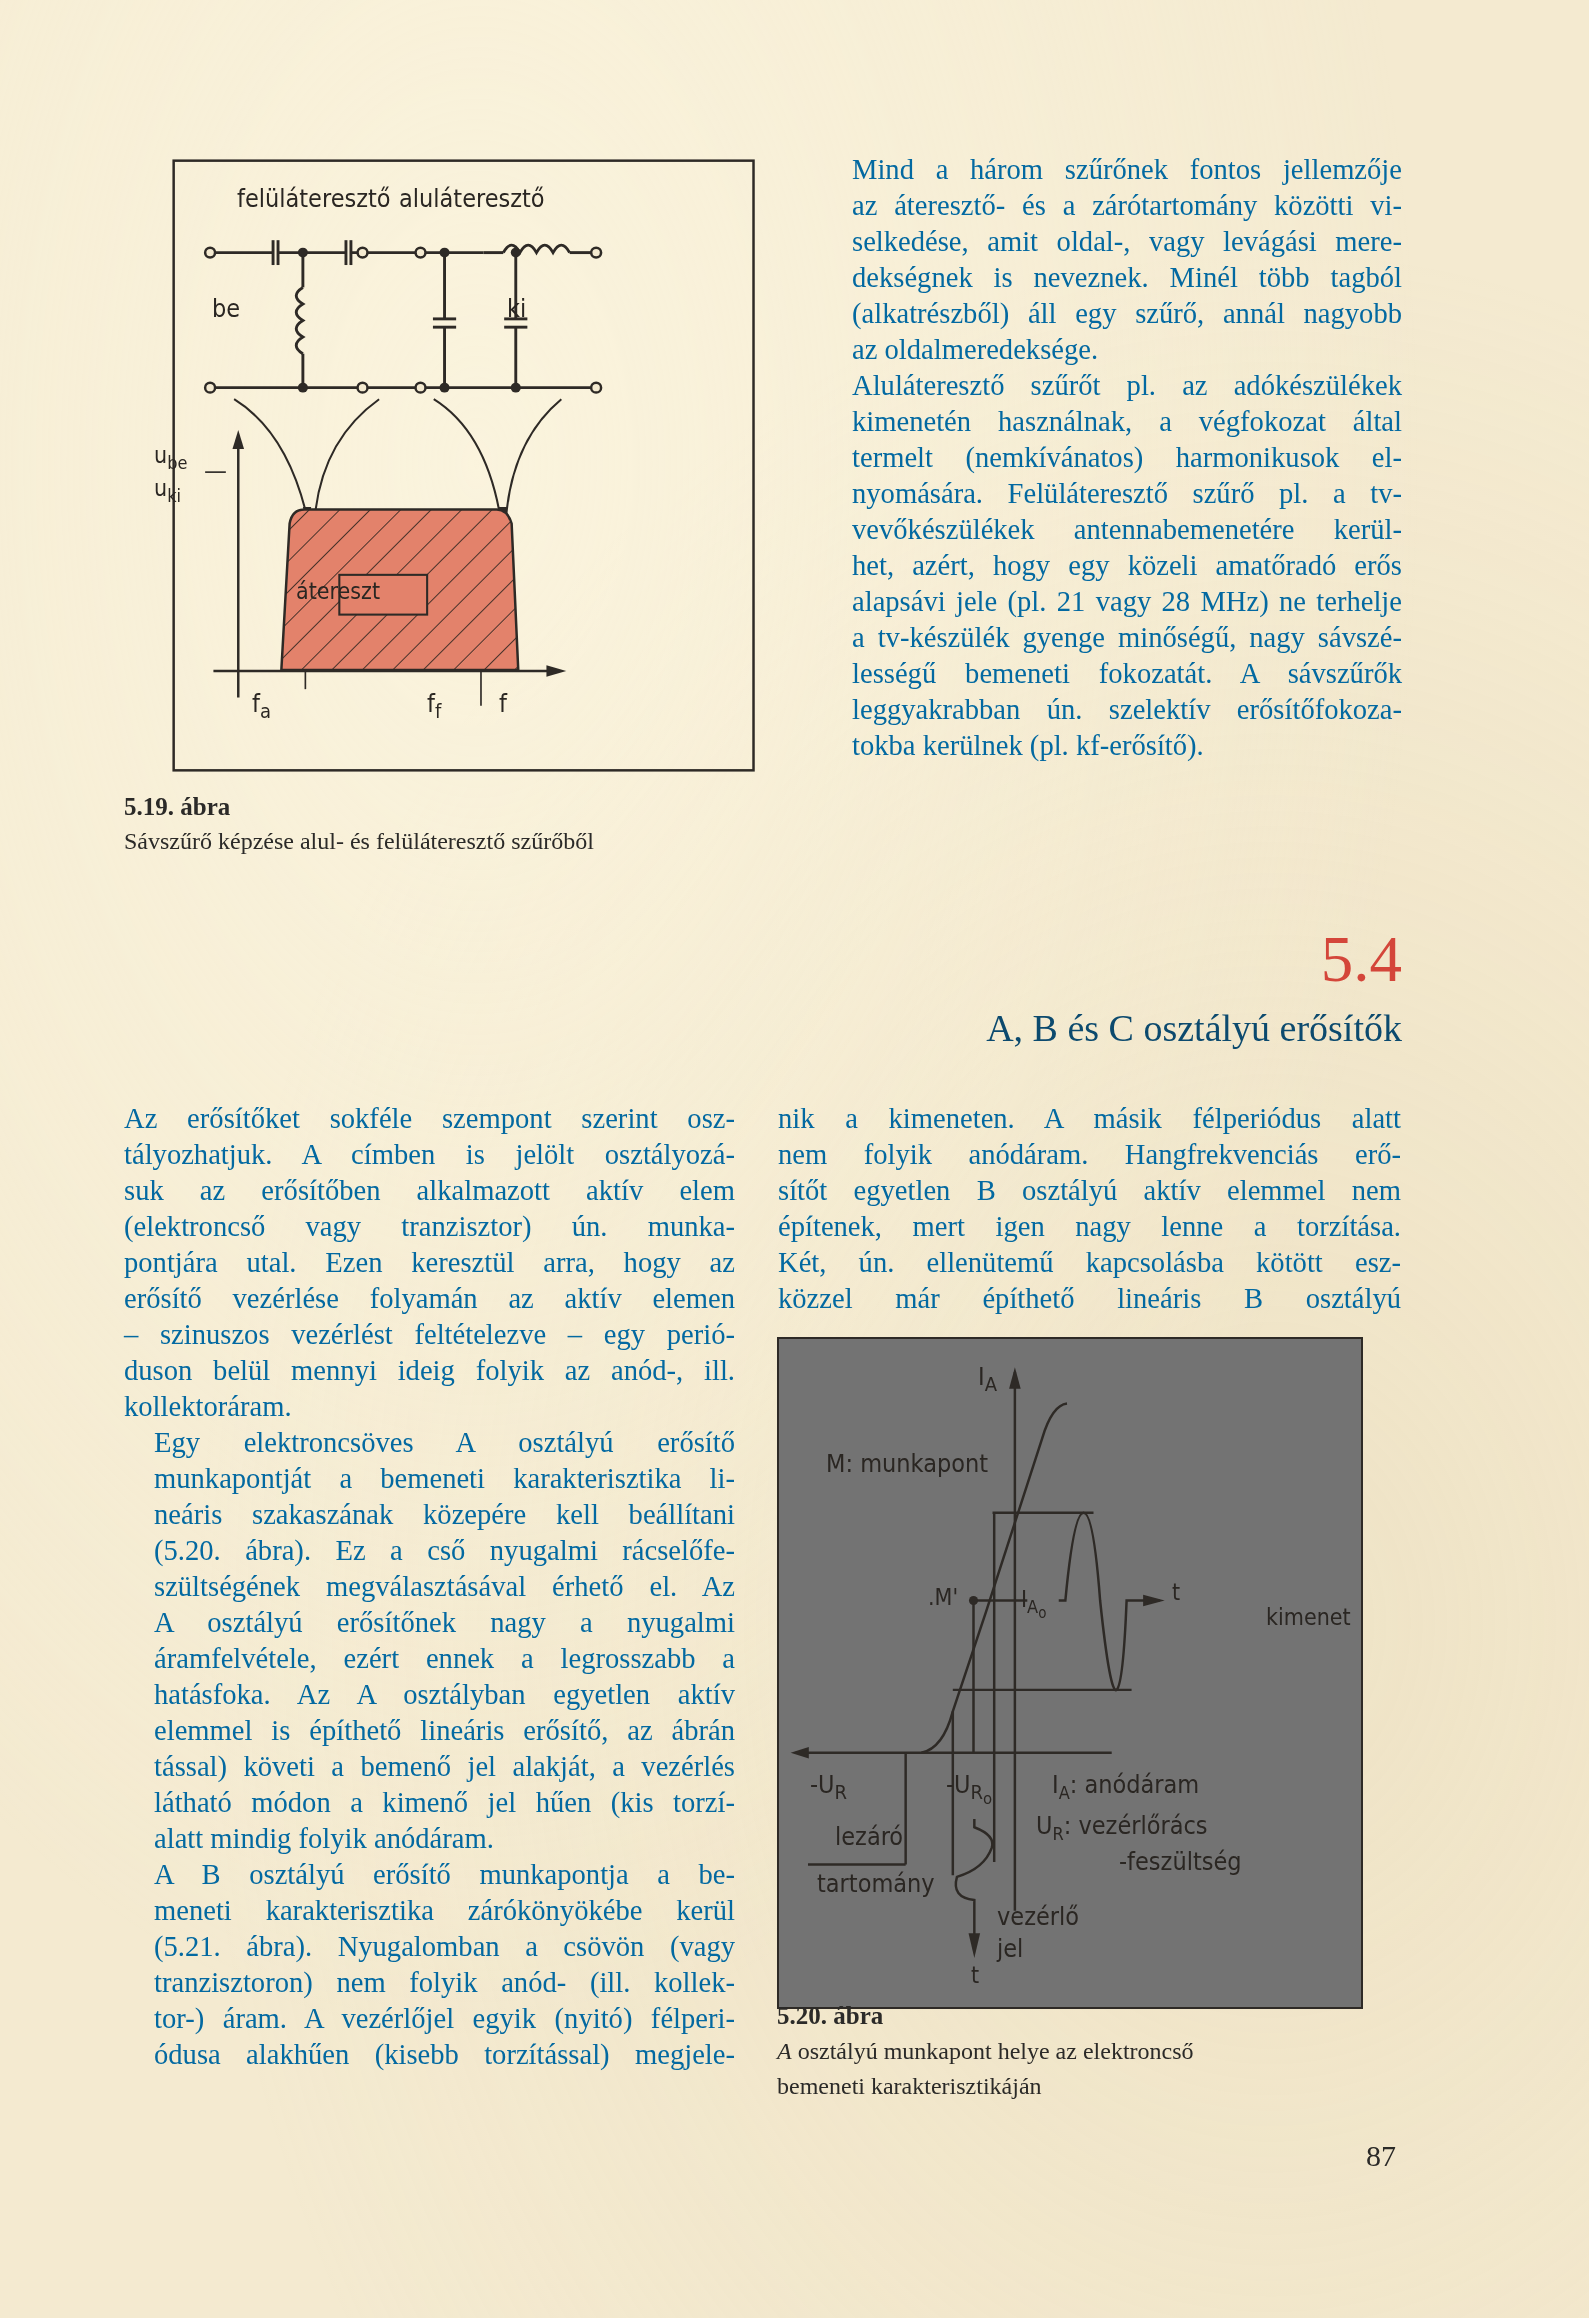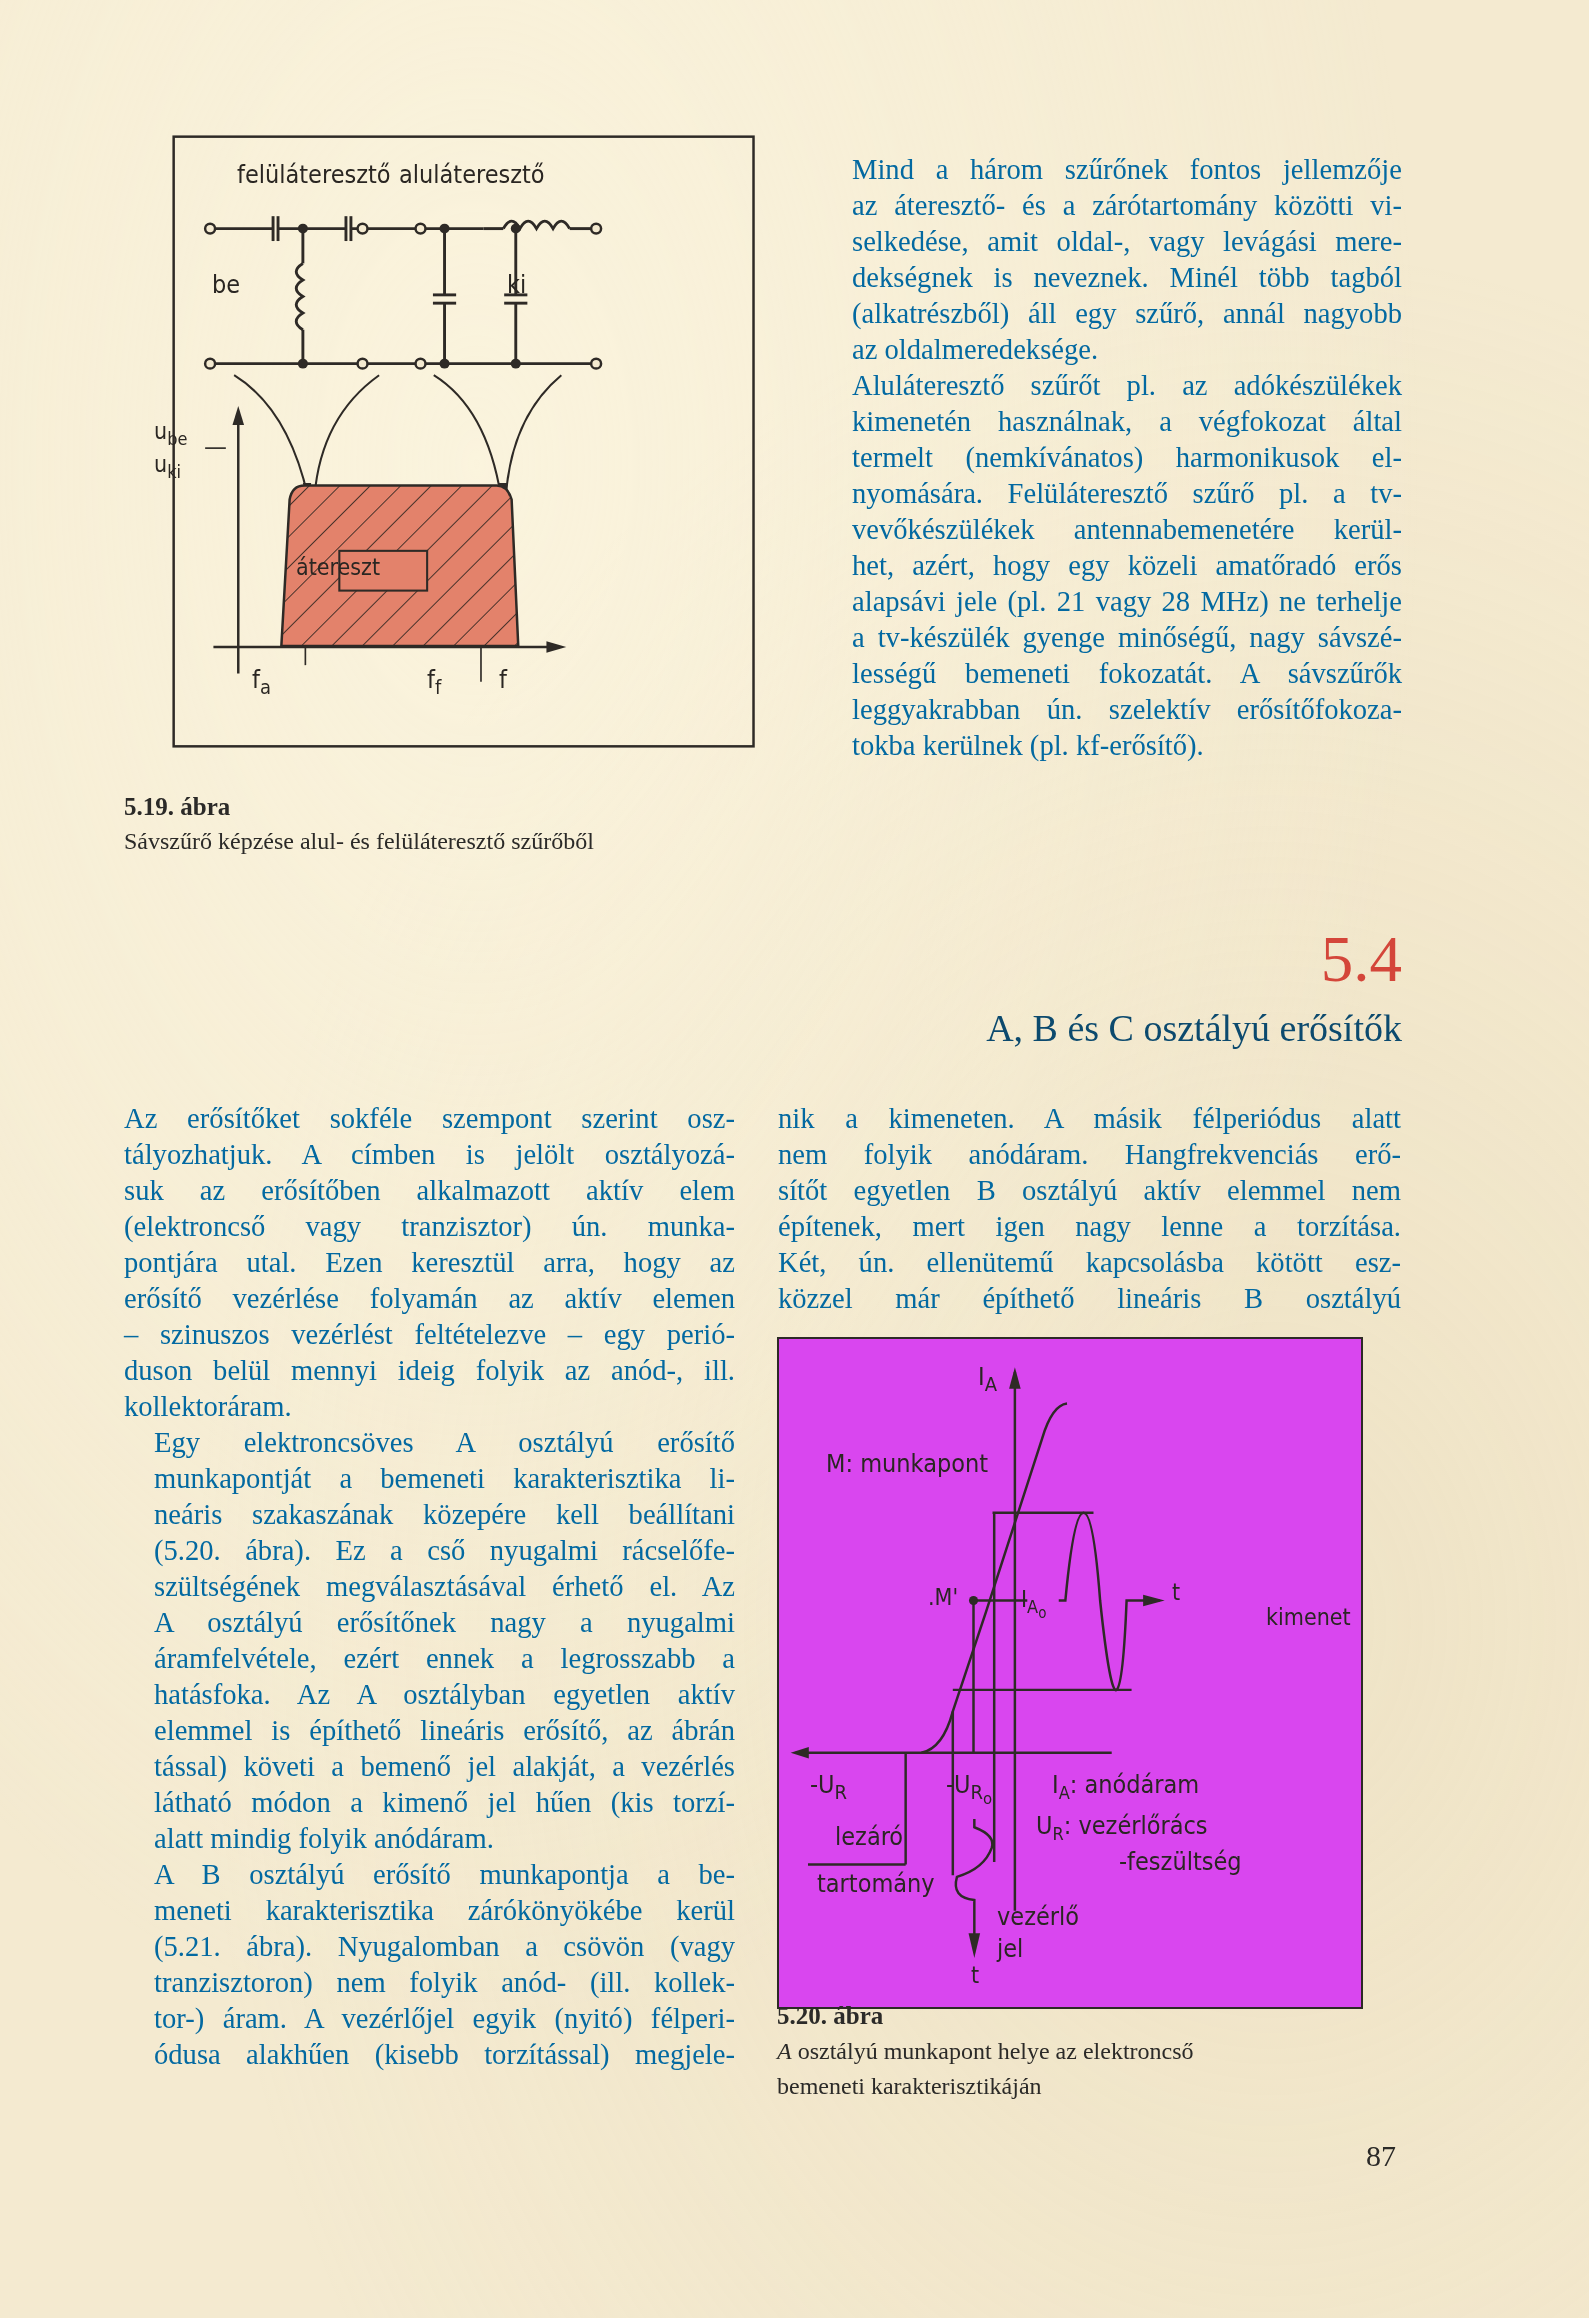--- a/index.html
+++ b/index.html
@@ -22,21 +22,21 @@
   .line { display:block; text-align:justify; text-align-last:justify; white-space:nowrap; }
   .line.last { text-align-last:left; }
   .caption-num { position:absolute; font-size:25px; font-weight:bold; color:#2b2a28; }
   .caption-text { position:absolute; font-size:24px; color:#2b2a28; line-height:35px; }
   .fig { position:absolute; }
   .diagram-label { font-family:"DejaVu Sans Condensed","DejaVu Sans",sans-serif; }
 </style>
 </head>
 <body>
 
-<div class="fig" style="left:124px; top:135px; width:584px; height:613px;padding-left:48px;">
+<div class="fig" style="left:124px; top:159px; width:584px; height:613px;padding-left:48px;">
   <svg width="584" height="613" viewBox="0 0 705 740">
     <defs>
       <pattern id="hatch" patternUnits="userSpaceOnUse" width="26" height="26" patternTransform="rotate(45)">
         <rect width="26" height="26" fill="#e3826b"></rect>
         <line x1="0" y1="0" x2="0" y2="26" stroke="#3a2a24" stroke-width="2.2"></line>
       </pattern>
     </defs>
 
     <rect x="2" y="2" width="700" height="736" fill="none" stroke="#2e2a26" stroke-width="3"></rect>
 
@@ -189,21 +189,21 @@
   <p>
     <span class="line">nik a kimeneten. A másik félperiódus alatt</span>
     <span class="line">nem folyik anódáram. Hangfrekvenciás erő-</span>
     <span class="line">sítőt egyetlen B osztályú aktív elemmel nem</span>
     <span class="line">építenek, mert igen nagy lenne a torzítása.</span>
     <span class="line">Két, ún. ellenütemű kapcsolásba kötött esz-</span>
     <span class="line">közzel már építhető lineáris B osztályú</span>
   </p>
 </div>
 
-<div class="fig" style="left:777px; top:1337px; width:586px; height:672px; background:#d946ef; border:2.5px solid #2e2a26; box-sizing:border-box;">
+<div class="fig" style="left:777px; top:1337px; width:586px; height:672px; background:#737373; border:2.5px solid #2e2a26; box-sizing:border-box;">
   <svg width="581" height="667" viewBox="0 0 702 806" style="position:absolute; left:0; top:0;">
     <g stroke="#2e2a26" stroke-width="3" fill="none">
 
       <line x1="285" y1="40" x2="285" y2="691"></line>
 
       <line x1="20" y1="500" x2="402" y2="500"></line>
 
       <path d="M172,500 Q198,495 210,450 L250,330 L318,120 Q330,80 348,78"></path>
 
       <line x1="210" y1="450" x2="210" y2="648"></line>

